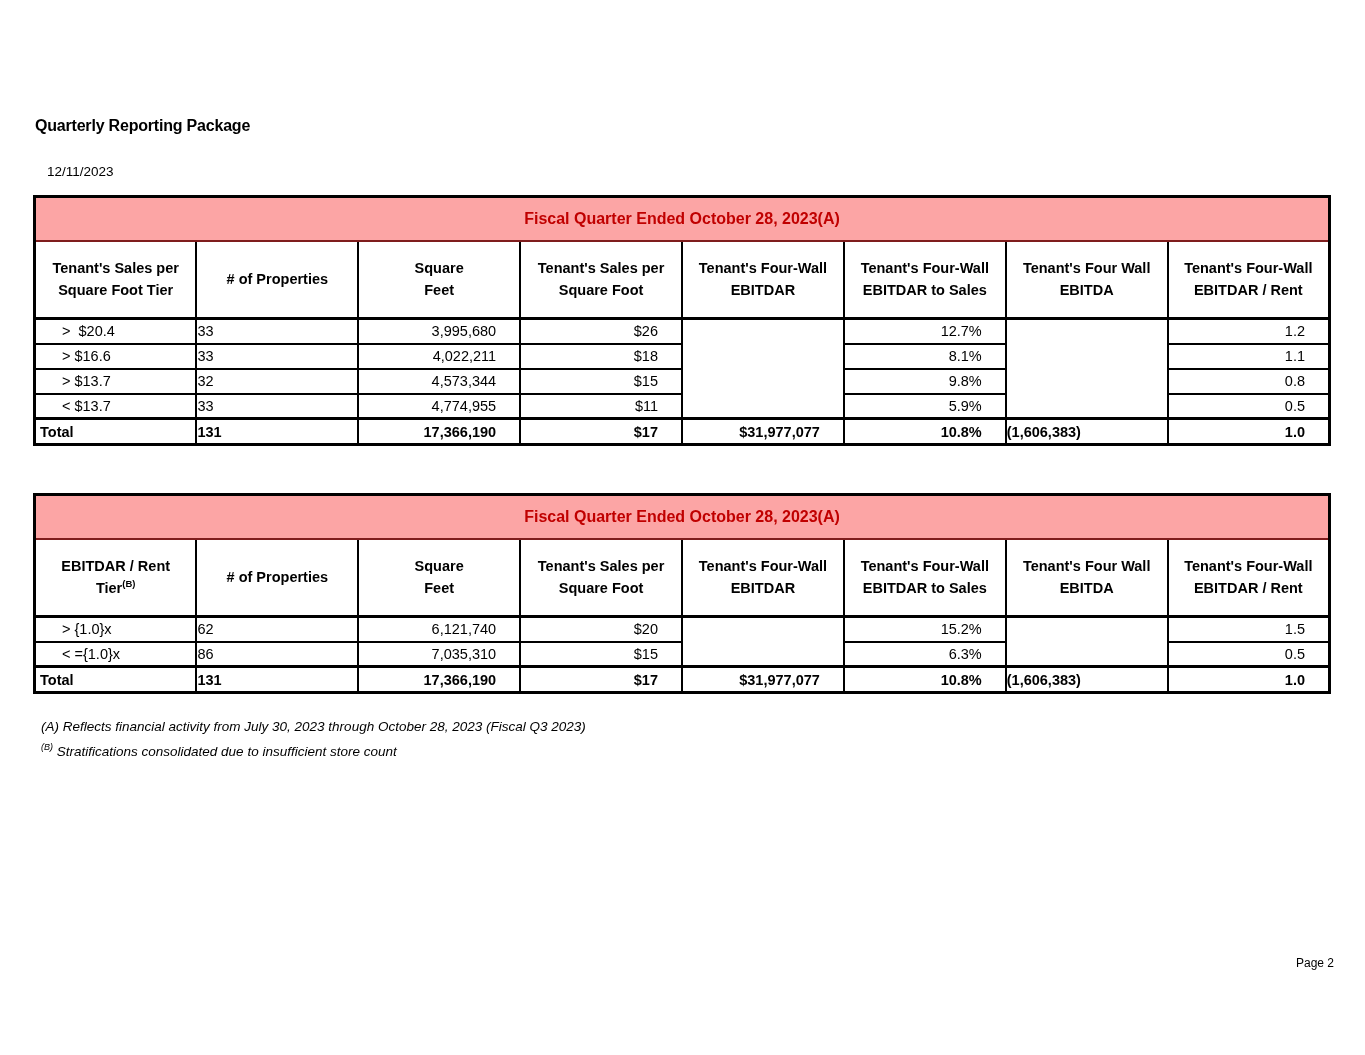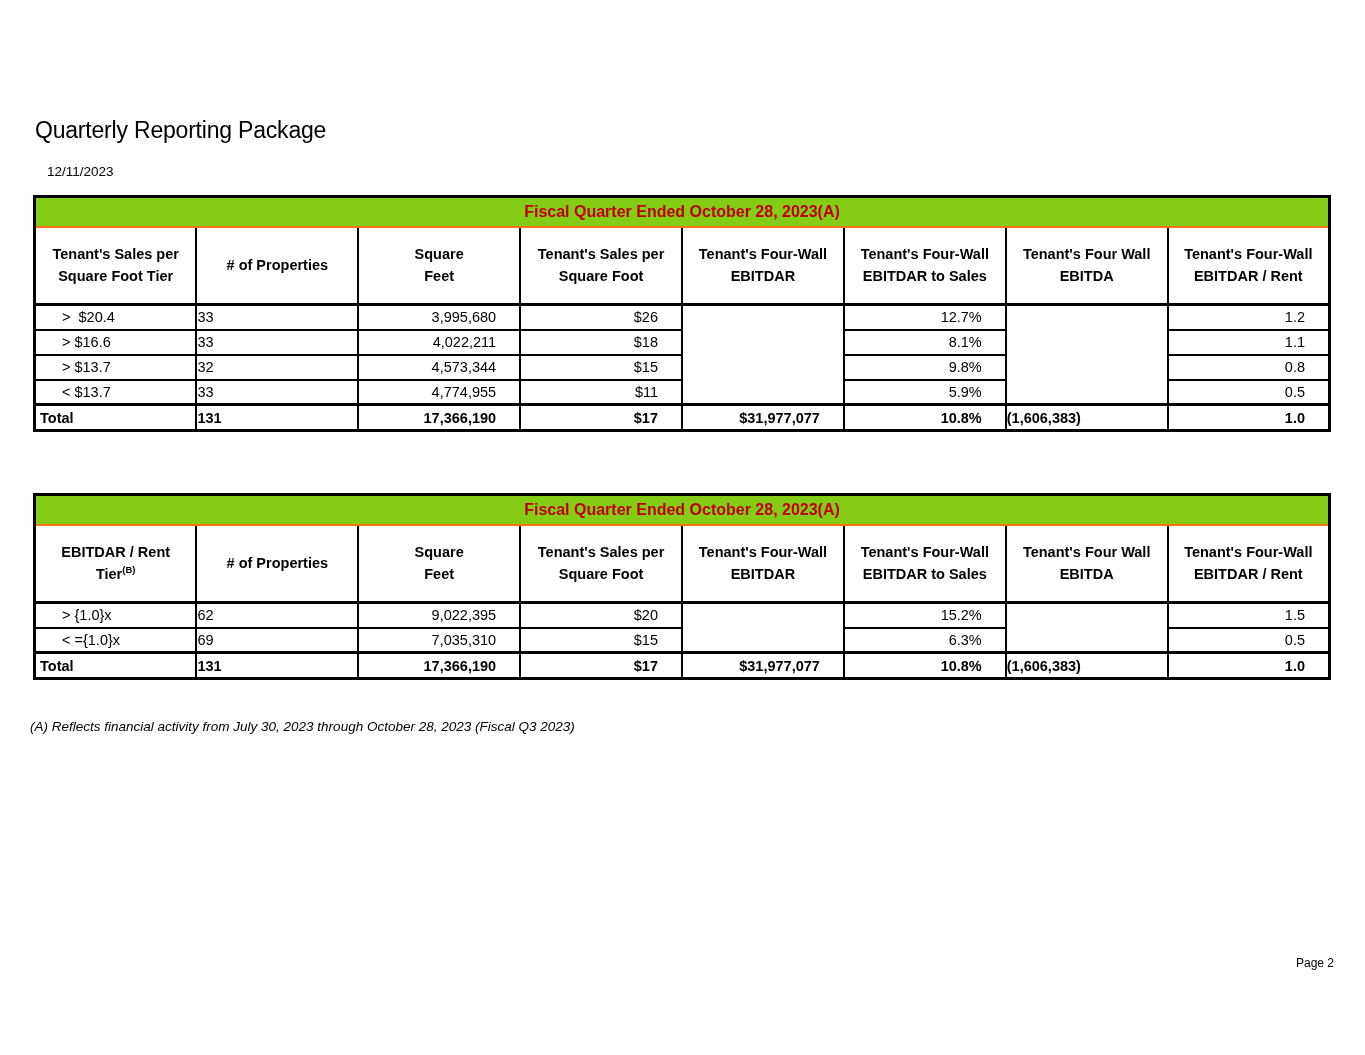--- a/index.html
+++ b/index.html
@@ -10,22 +10,22 @@
     height: 1055px;
     background: #ffffff;
     font-family: "Liberation Sans", sans-serif;
     color: #000000;
     overflow: hidden;
   }
   .doc-title {
     position: absolute;
     left: 35px;
     top: 117px;
-    font-size: 23px;
-    font-weight: normal;
+    font-size: 16px;
+    font-weight: bold;
     letter-spacing: -0.2px;
   }
   .doc-date {
     position: absolute;
     left: 47px;
     top: 164px;
     font-size: 13.5px;
   }
   .tbl-wrap { position: absolute; left: 33px; width: 1298px; }
   .tbl-wrap.t1 { top: 195px; }
@@ -36,27 +36,27 @@
     width: 1298px;
     border: 3px solid #000;
   }
   col { width: 12.5%; }
   td, th {
     border: 2px solid #000;
     font-size: 14.5px;
     overflow: hidden;
   }
   tr.title-row td {
-    height: 30px;
-    background: #84cc16;
+    height: 44px;
+    background: #fca5a5;
     color: #c00000;
     font-weight: bold;
     font-size: 16px;
     text-align: center;
-    border-bottom: 2px solid #f97316;
+    border-bottom: 2px solid #7f1d1d;
   }
   tr.header-row th {
     height: 78px;
     font-weight: bold;
     text-align: center;
     vertical-align: middle;
     white-space: pre-line;
     line-height: 1.55;
     border-bottom: 3px solid #000;
     padding: 0 4px;
@@ -67,21 +67,21 @@
   td.ctr  { }
   td.rt   { text-align: right; padding-right: 23px; }
   td.blank { background: #ffffff; }
   tr.total-row td {
     height: 26px;
     font-weight: bold;
     border-top: 3px solid #000;
     margin-left: 48px;
   }
   td.total-label { text-align: left; padding-left: 4px; white-space: pre; }
-  .footnotes { position: absolute; left: 30px; top: 719px; font-style: italic; font-size: 13.5px; }
+  .footnotes { position: absolute; left: 41px; top: 719px; font-style: italic; font-size: 13.5px; }
   .footnote { margin-bottom: 7px; line-height: 1.2; }
   .footnote sup { font-size: 9px; vertical-align: super; }
   .page-number {
     position: absolute;
     right: 31px;
     top: 956px;
     font-size: 12px;
   }
 </style>
 </head>
@@ -201,30 +201,30 @@
         <th>Tenant's Four-Wall
 EBITDAR to Sales</th>
         <th>Tenant's Four Wall
 EBITDA</th>
         <th>Tenant's Four-Wall
 EBITDAR / Rent</th>
       </tr>
       <tr class="data-row">
         <td class="tier">&gt; {1.0}x</td>
         <td class="ctr">62</td>
-        <td class="rt">9,022,395</td>
+        <td class="rt">6,121,740</td>
         <td class="rt">$20</td>
         <td class="blank" rowspan="2"></td>
         <td class="rt">15.2%</td>
         <td class="blank" rowspan="2"></td>
         <td class="rt">1.5</td>
       </tr>
       <tr class="data-row">
         <td class="tier">&lt; ={1.0}x</td>
-        <td class="ctr">69</td>
+        <td class="ctr">86</td>
         <td class="rt">7,035,310</td>
         <td class="rt">$15</td>
         <td class="rt">6.3%</td>
         <td class="rt">0.5</td>
       </tr>
       <tr class="total-row">
         <td class="total-label">Total</td>
         <td class="ctr">131</td>
         <td class="rt">17,366,190</td>
         <td class="rt">$17</td>
@@ -232,17 +232,18 @@
         <td class="rt">10.8%</td>
         <td class="ctr">(1,606,383)</td>
         <td class="rt">1.0</td>
       </tr>
       </tbody>
     </table>
   </div>
 
   <div class="footnotes">
     <div class="footnote"><span>(A) Reflects financial activity from July 30, 2023 through October 28, 2023 (Fiscal Q3 2023)</span></div>
+    <div class="footnote"><sup>(B)</sup> <span>Stratifications consolidated due to insufficient store count</span></div>
   </div>
 
   <div class="page-number">Page 2</div>
 
 </div>
 
 </body></html>

